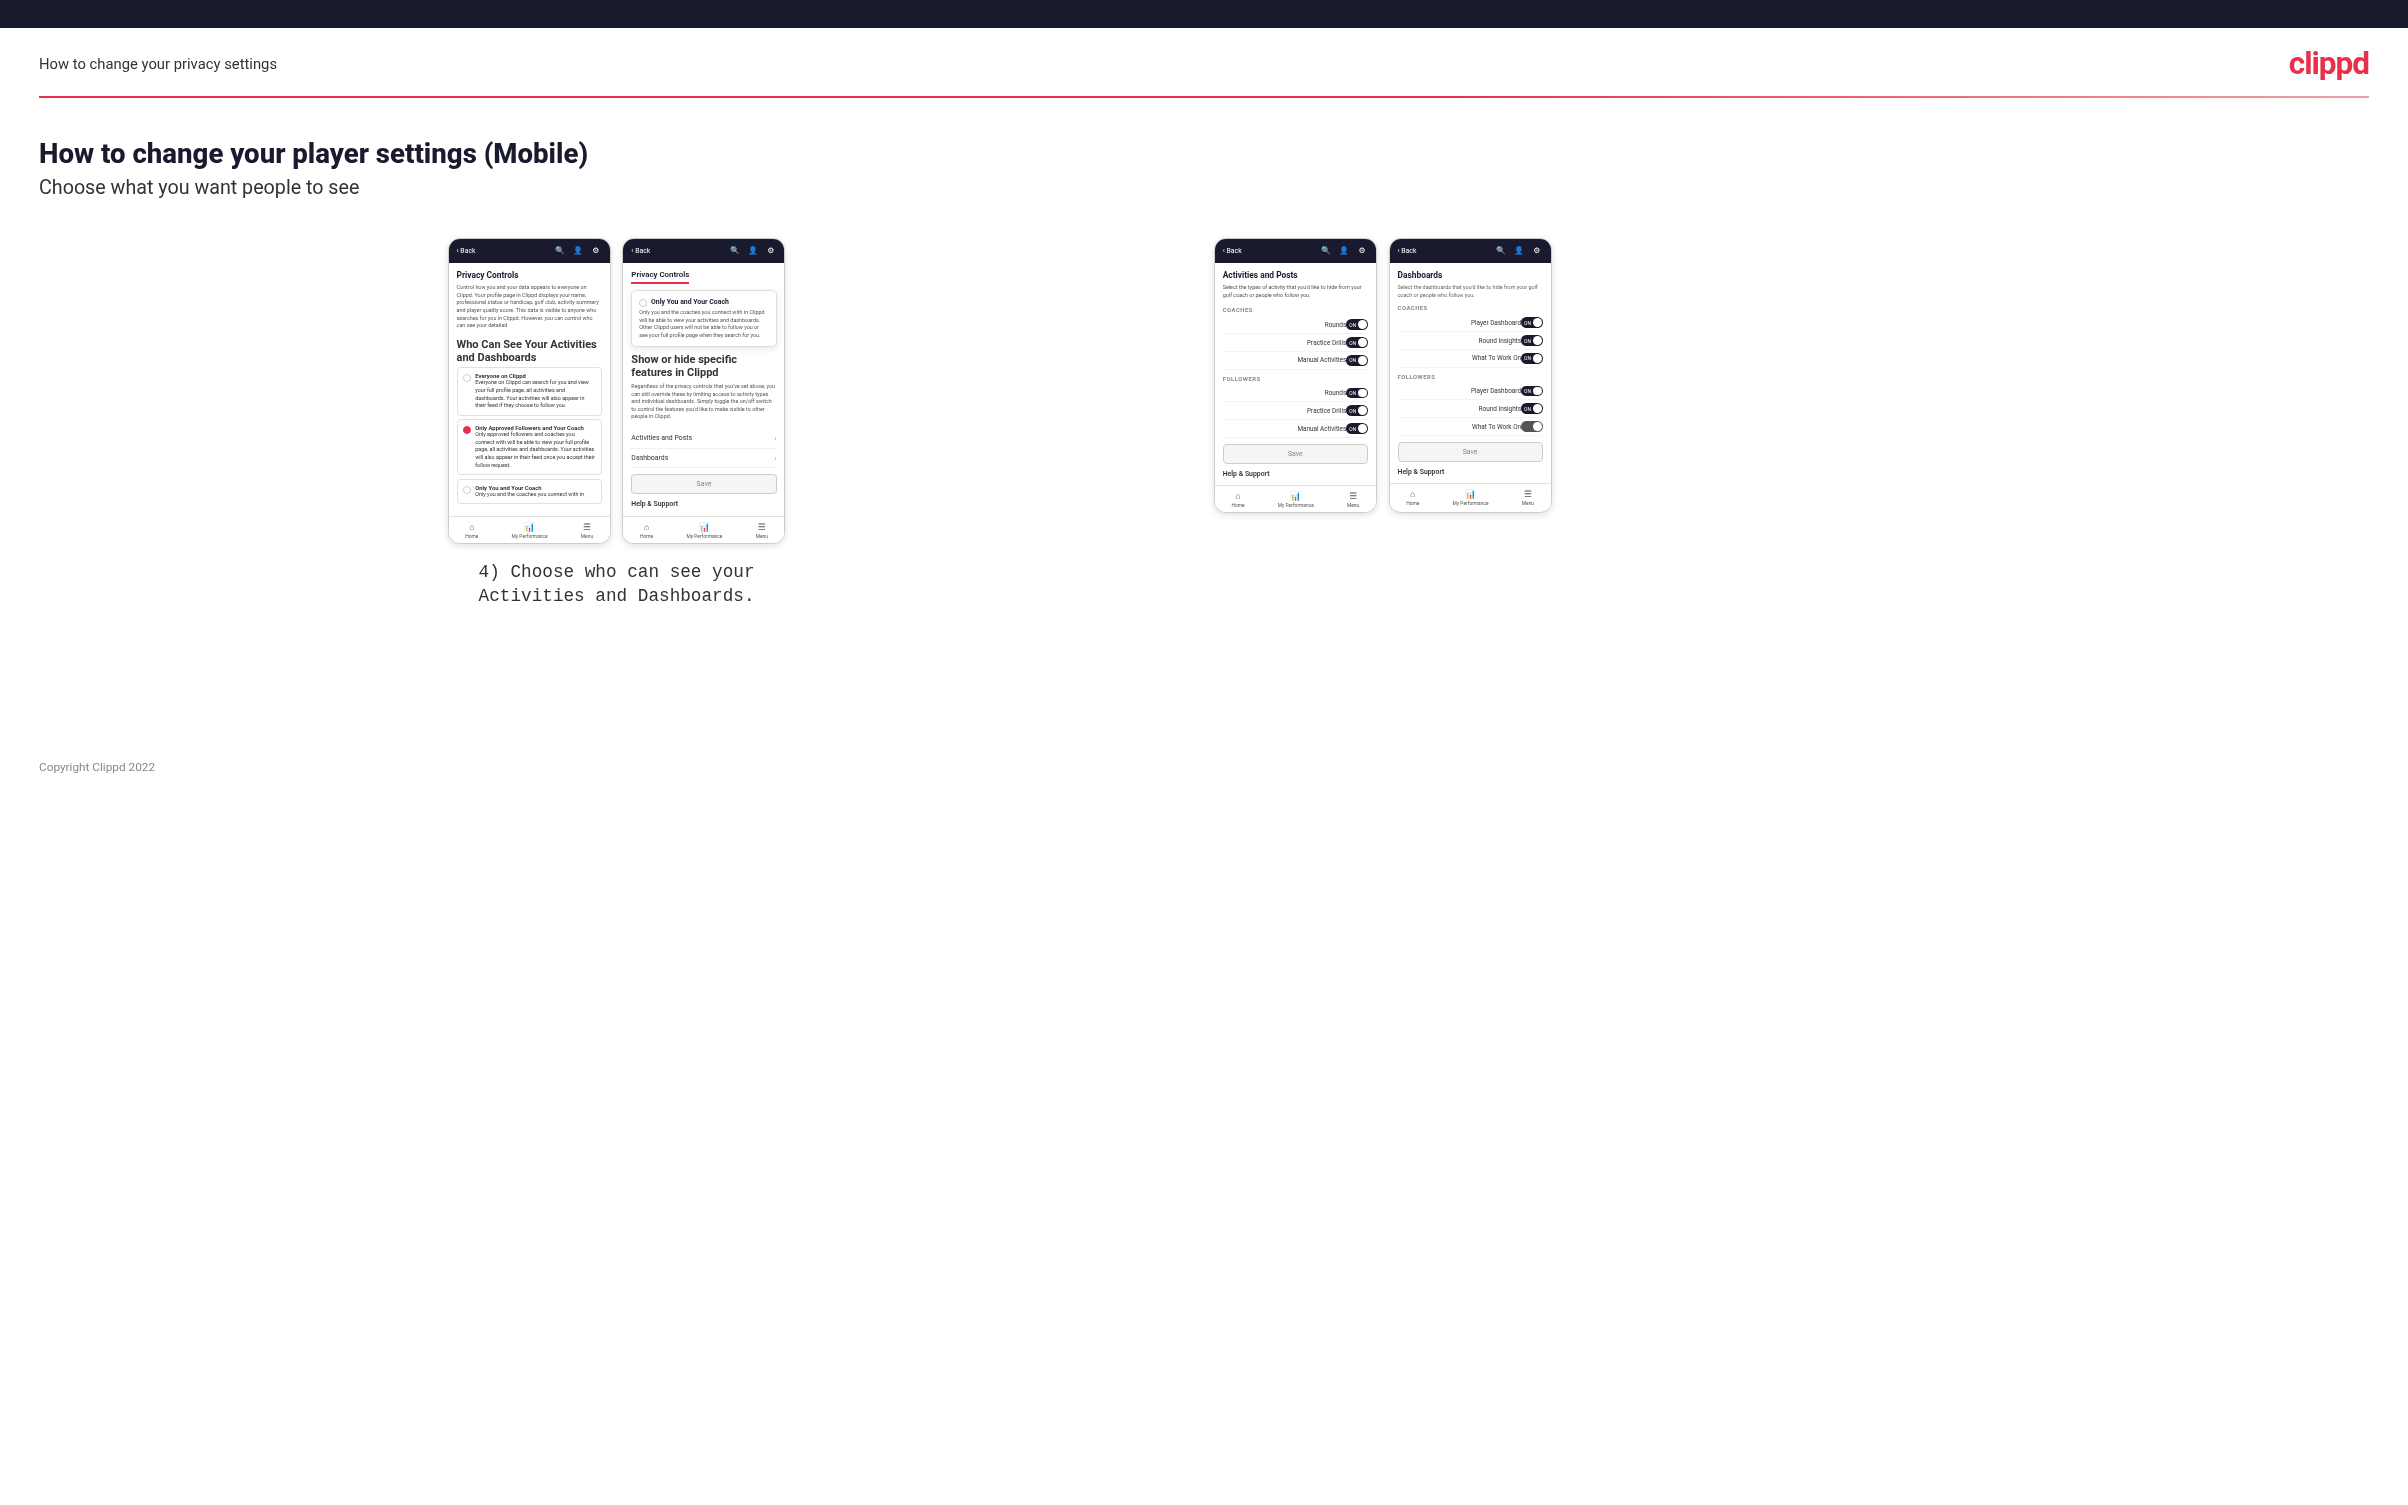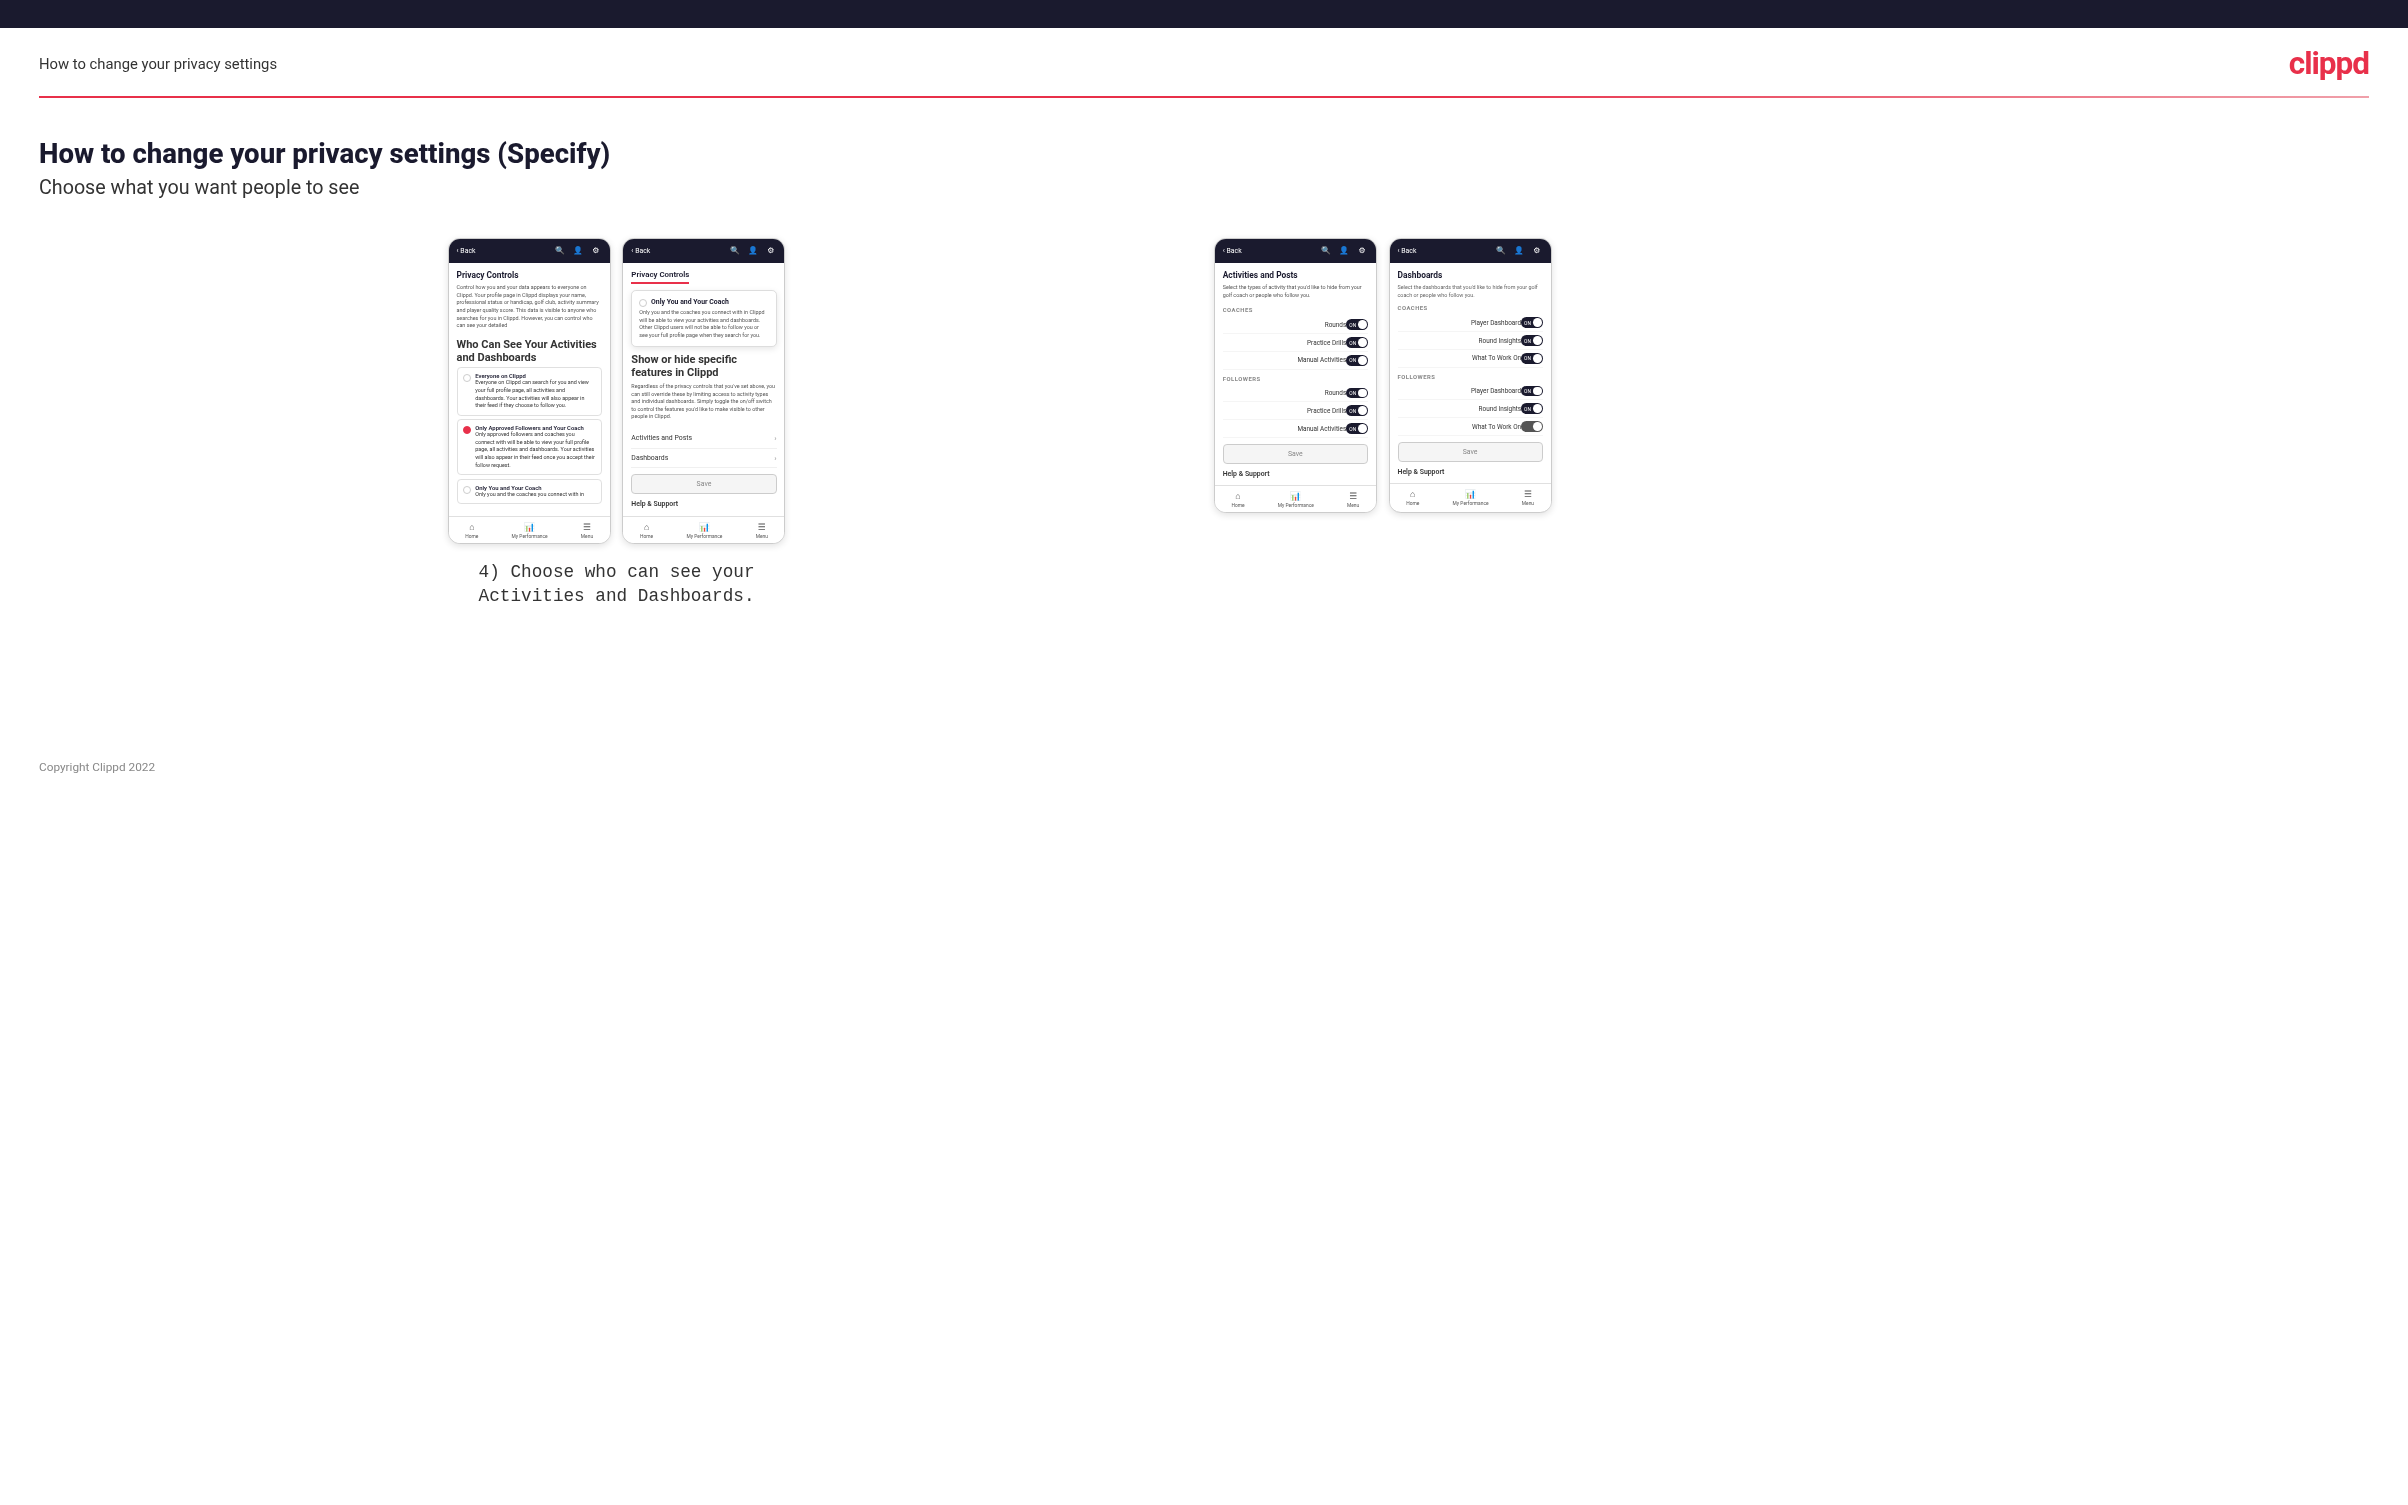--- a/index.html
+++ b/index.html
@@ -361,21 +361,21 @@
 
 <div class="header">
   <span class="header-title">How to change your privacy settings</span>
   <span class="logo">clippd</span>
 </div>
 
 <div class="header-divider"></div>
 
 <div class="main-content">
 
-  <h1 class="page-heading">How to change your privacy settings (Specify)</h1>
+  <h1 class="page-heading">How to change your player settings (Mobile)</h1>
   <p class="page-subheading">Choose what you want people to see</p>
 
   <div class="screenshots-row">
 
     <div class="screenshot-group">
       <div class="screenshot-pair">
 
         <div class="phone-mockup">
           <div class="phone-nav-bar">
             <span class="phone-nav-back">‹ Back</span>

